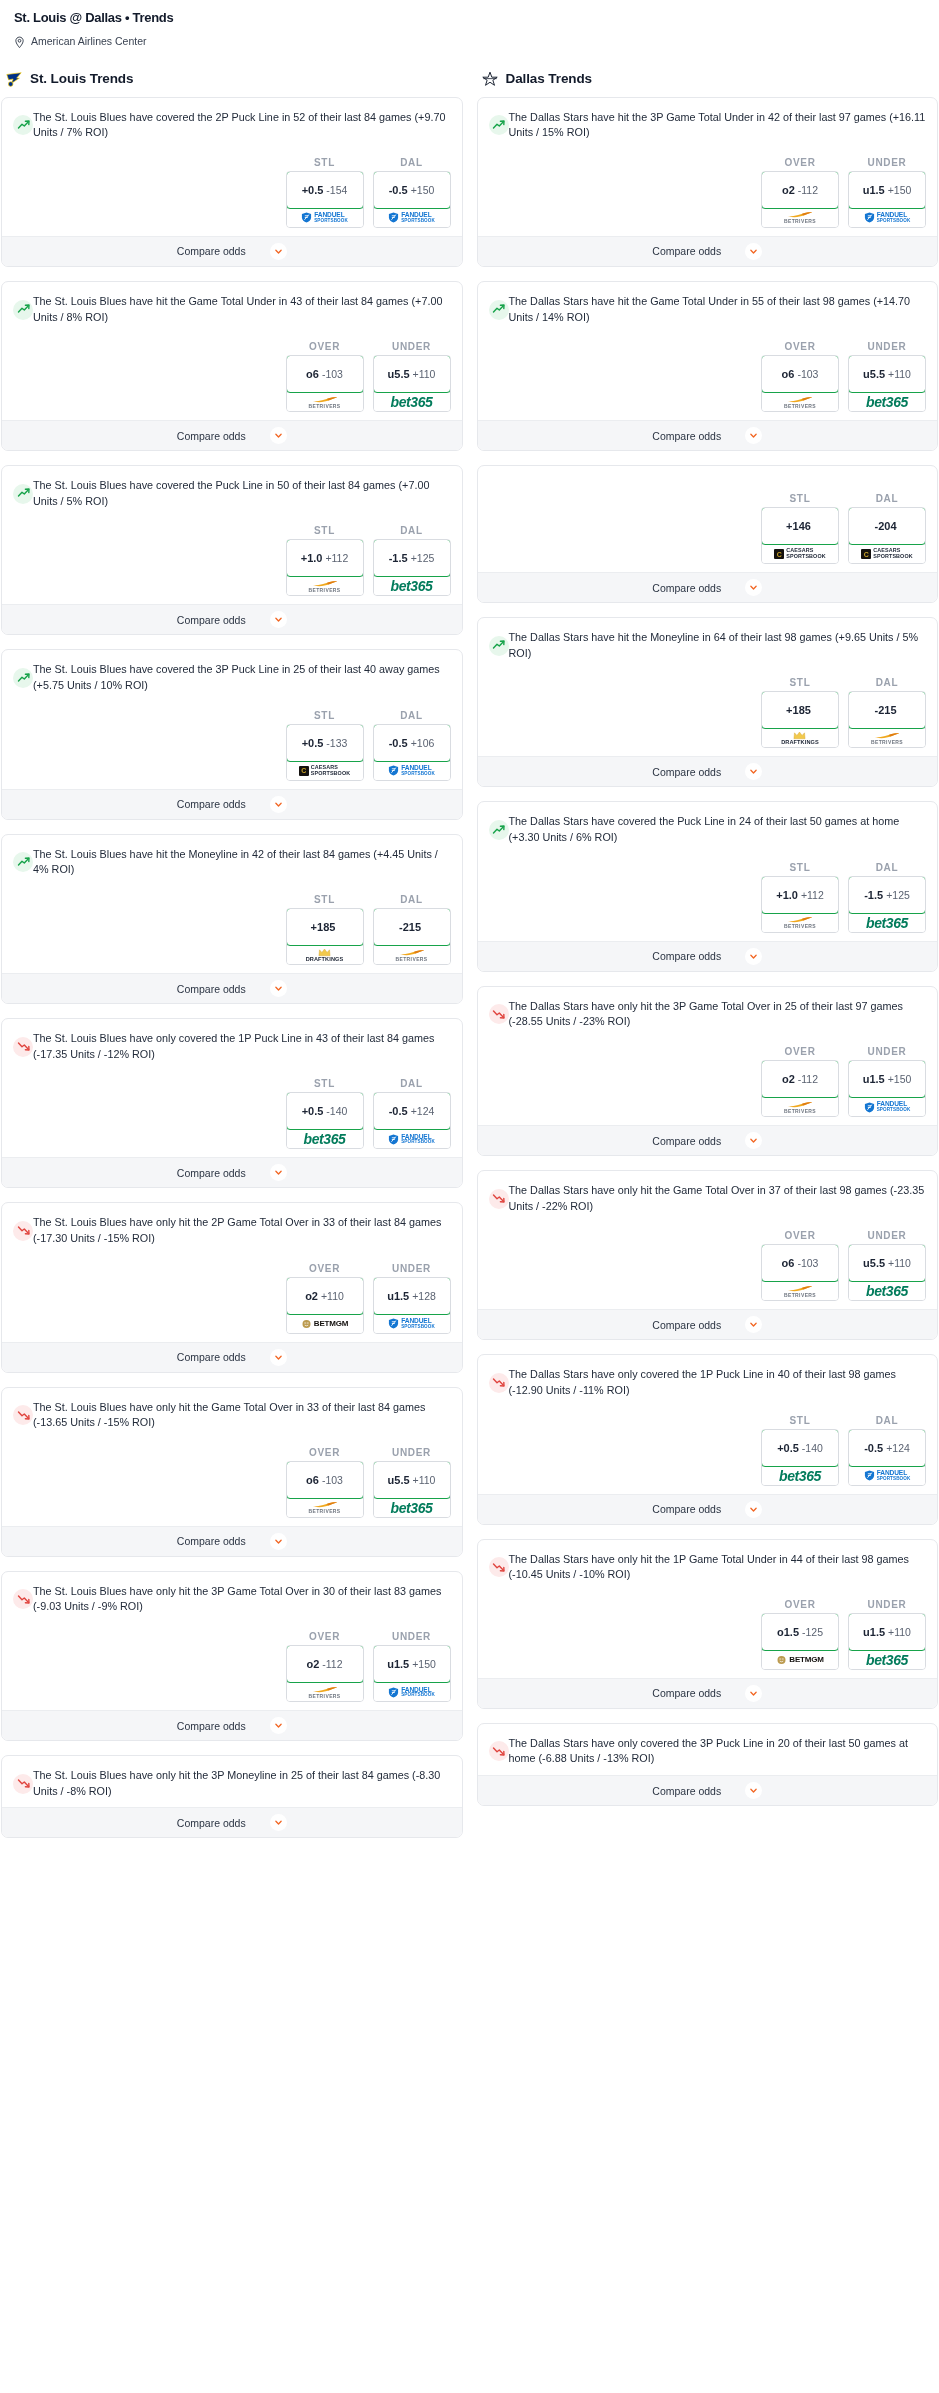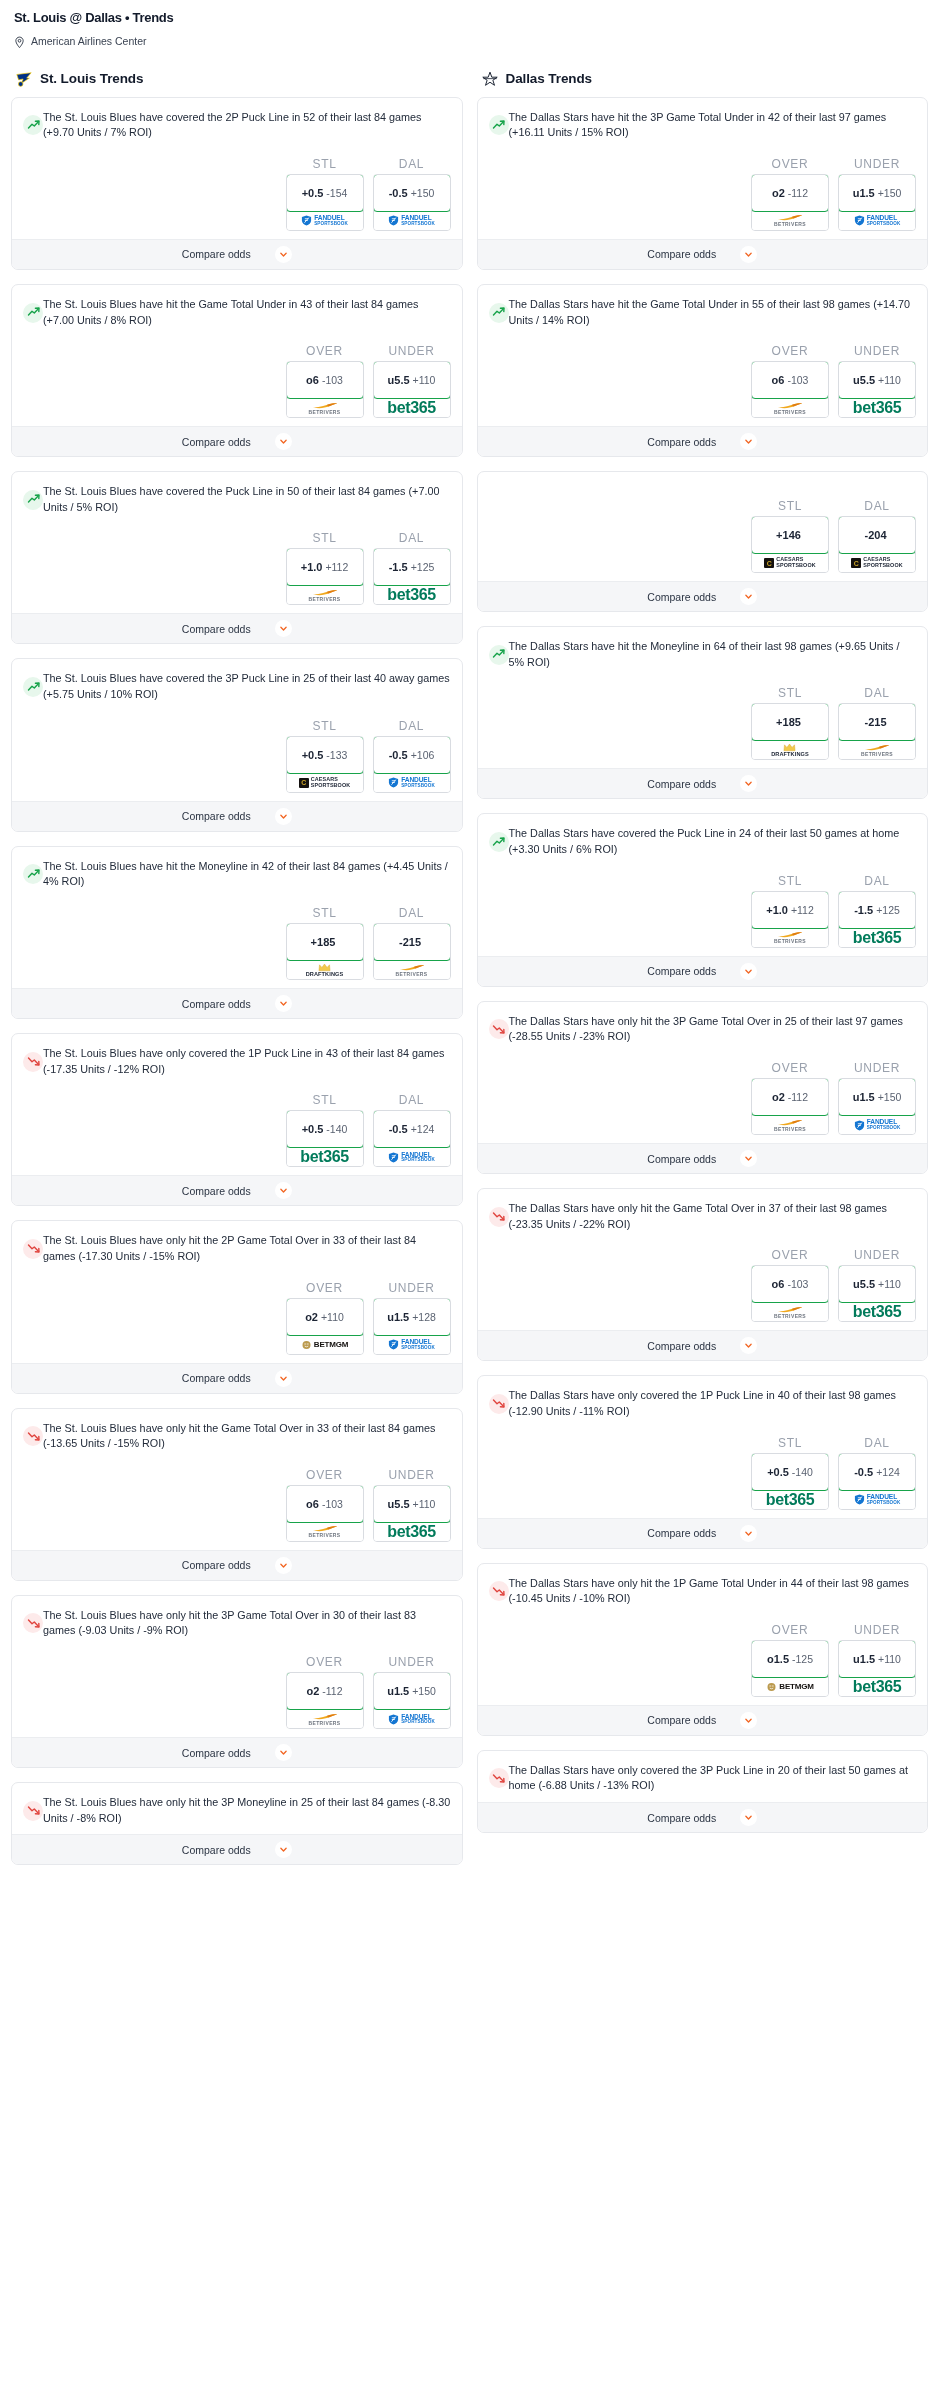--- a/index.html
+++ b/index.html
@@ -28,21 +28,21 @@
     margin-top: 9px;
     text-align: right;
   }
   .venue-row .pin { width: 11px; height: 13px; display: block; }
   .venue-name { font-size: 10.5px; color: #3a4352; }
 
   
   .columns {
     display: flex;
     gap: 14px;
-    padding: 0 11px;
+    padding: 0 1px;
     margin-top: 22px;
     align-items: flex-start;
   }
   .col { flex: 1 1 0; min-width: 0; }
 
   .col-header {
     display: flex;
     align-items: center;
     gap: 7px;
     padding: 0 4px 9px 4px;
@@ -82,25 +82,26 @@
   
   .odds-row {
     display: flex;
     justify-content: flex-end;
     gap: 9px;
     margin-top: 16px;
   }
   .odds-cell { width: 78px; }
   .odds-label {
     text-align: center;
-    font-size: 12px;
+    font-size: 10px;
     letter-spacing: 0.7px;
     color: #9aa1ad;
     margin-bottom: 3px;
     text-transform: uppercase;
+    font-weight: bold;
   }
   .odds-box {
     border: 1px solid #d9dce1;
     border-radius: 4px;
     overflow: hidden;
     background: #fff;
   }
   .odds-value {
     border: 1.3px solid #17a34a;
     border-radius: 4px;
@@ -124,21 +125,21 @@
     background: #fff;
     border-top: 1px solid #e9ebee;
   }
 
   
   .bk { display: flex; align-items: center; justify-content: center; gap: 2px; }
   .bk-fanduel .shield { width: 11px; height: 11px; }
   .bk-fanduel .txt { display: flex; flex-direction: column; line-height: 1; }
   .bk-fanduel .t1 { font-size: 6.6px; font-weight: 700; color: #1476d2; letter-spacing: -0.1px; }
   .bk-fanduel .t2 { font-size: 4.6px; font-weight: 700; color: #1476d2; letter-spacing: 0.1px; }
-  .bk-bet365 .t1 { font-size: 16px; font-weight: 700; color: #027b5b; letter-spacing: -0.4px; }
+  .bk-bet365 .t1 { font-size: 14px; font-weight: 700; color: #027b5b; font-style: italic; letter-spacing: -0.4px; }
   .bk-betrivers { flex-direction: column; gap: 0; }
   .bk-betrivers .swoosh { width: 26px; height: 7px; }
   .bk-betrivers .t1 { font-size: 5px; font-weight: 700; color: #6f7680; letter-spacing: 0.4px; }
   .bk-caesars .sq { width: 10px; height: 10px; background: #14110f; border-radius: 1px;
                     color: #c9a227; font-size: 7px; font-weight: 700; display:flex;
                     align-items:center; justify-content:center; }
   .bk-caesars .txt { display: flex; flex-direction: column; line-height: 1.05; }
   .bk-caesars .t1 { font-size: 5.4px; font-weight: 700; color: #1c2434; letter-spacing: 0.1px; }
   .bk-caesars .t2 { font-size: 5.4px; font-weight: 700; color: #1c2434; letter-spacing: 0.1px; }
   .bk-dk .crown { width: 13px; height: 9px; }

